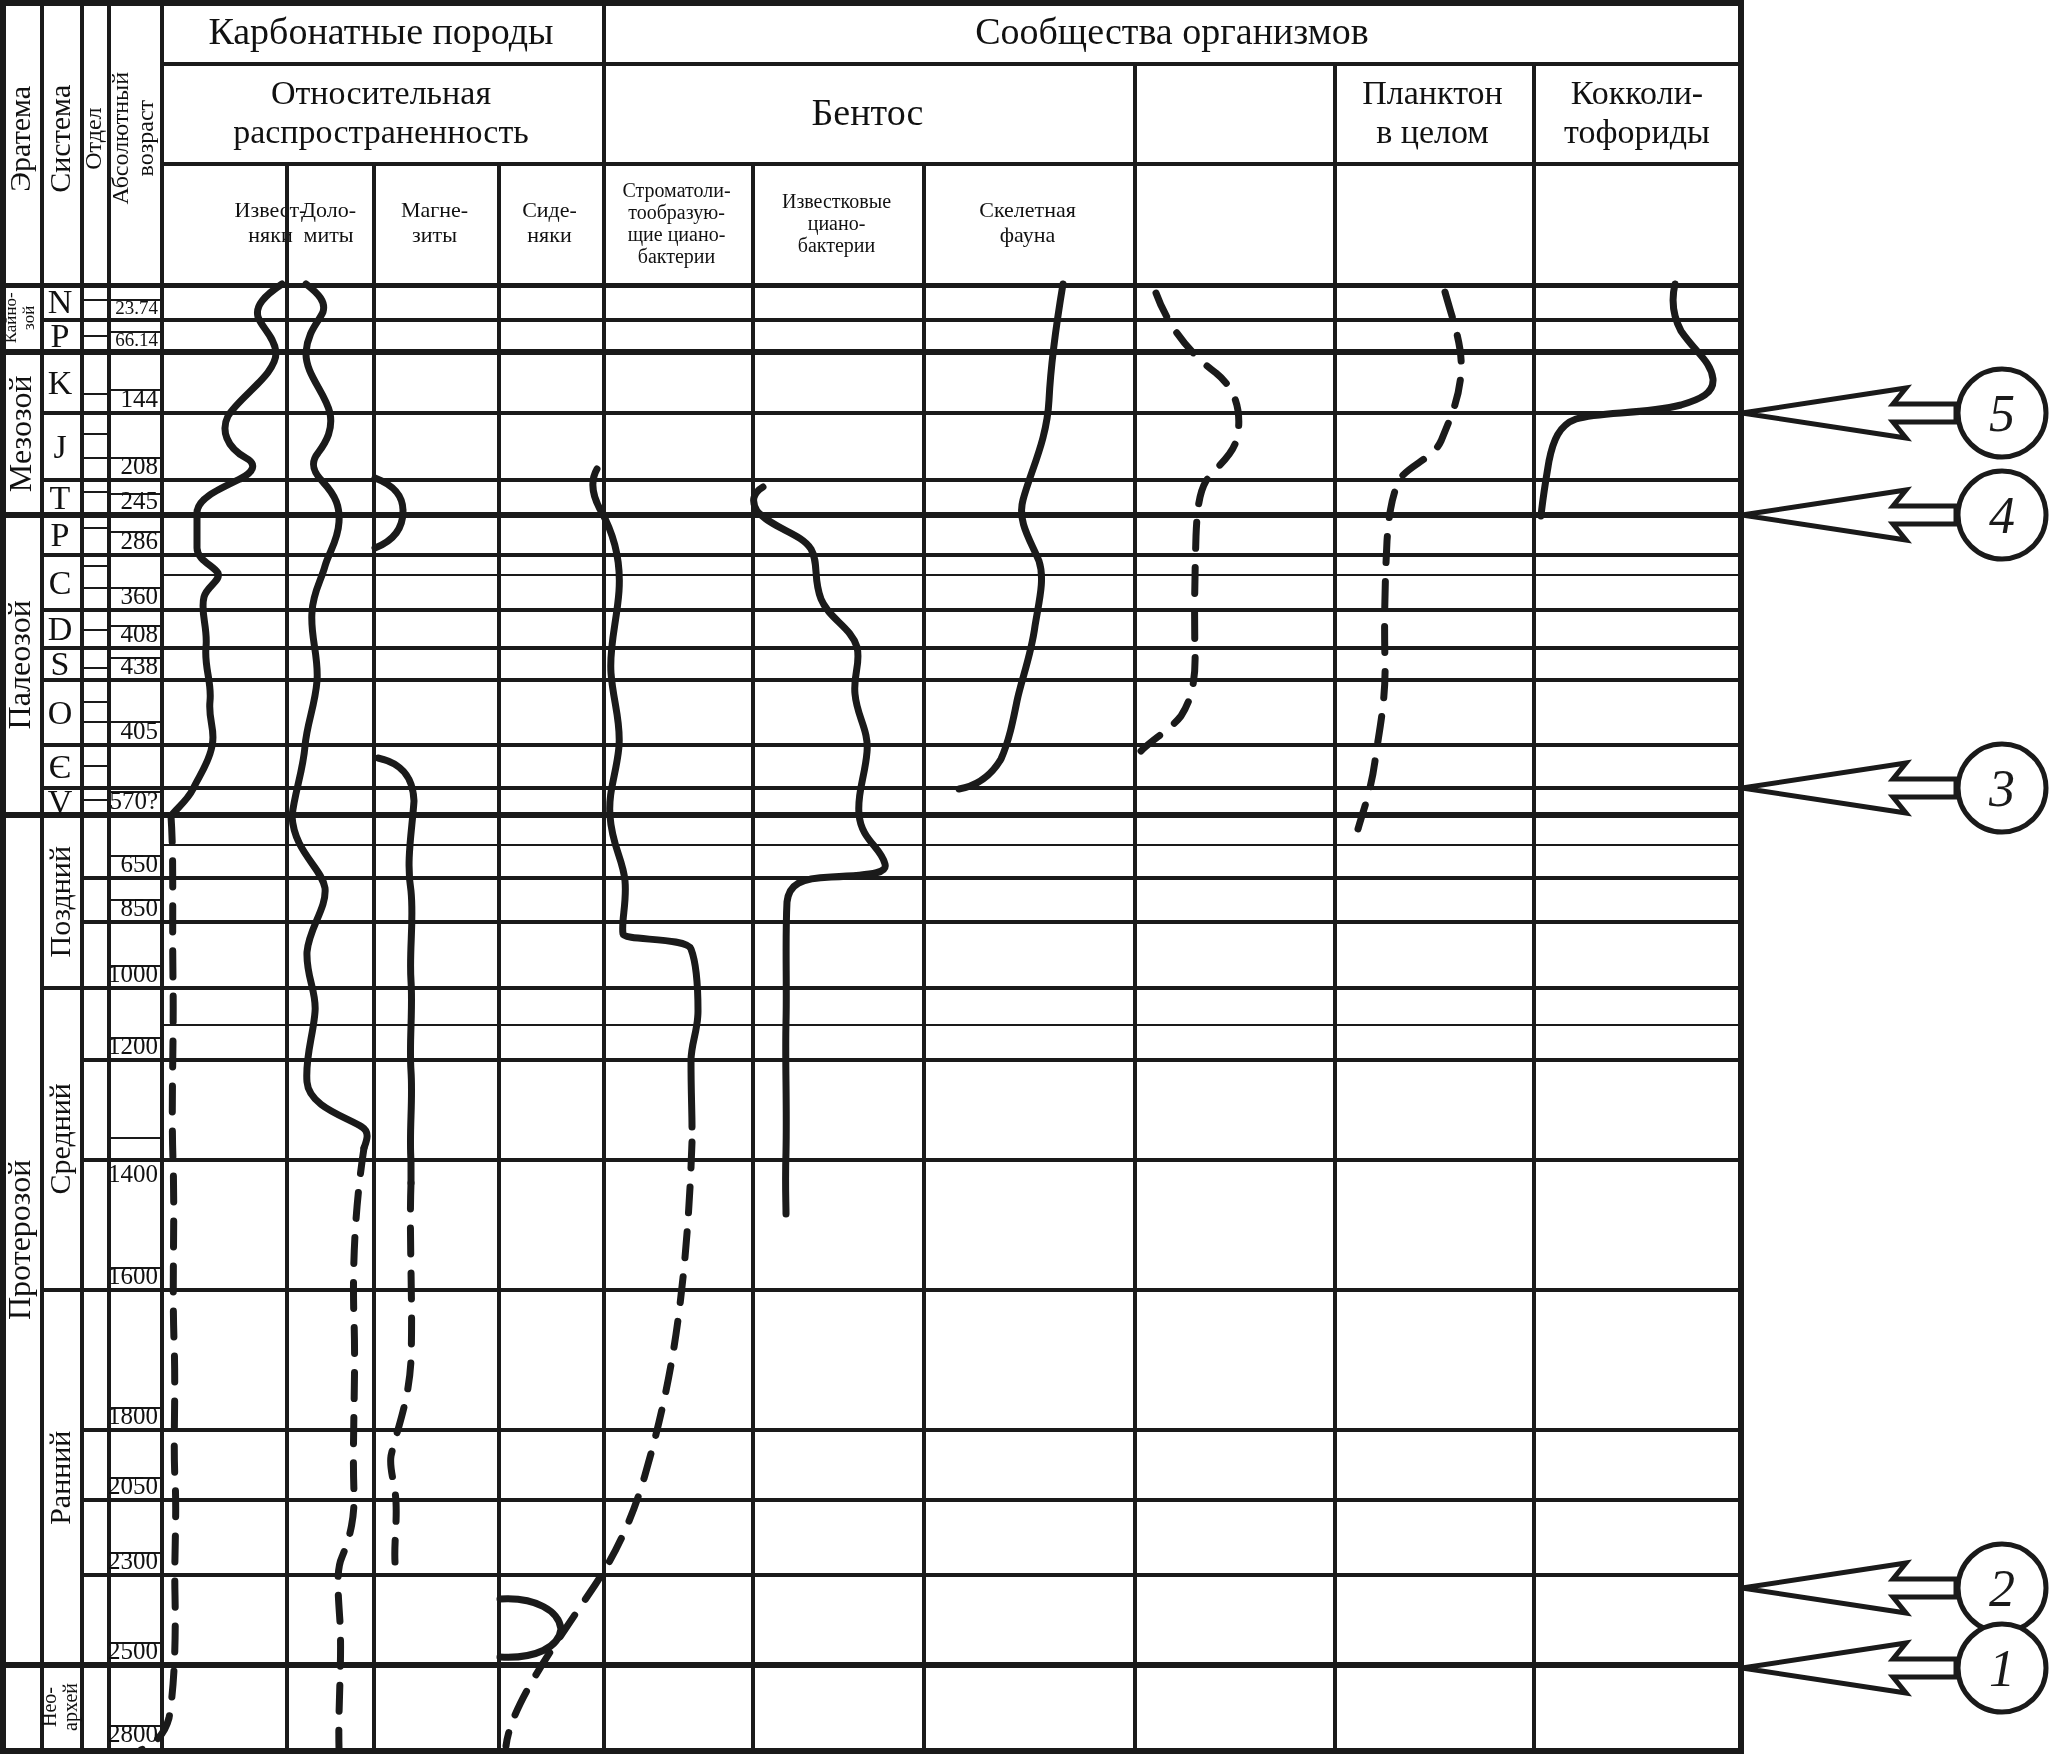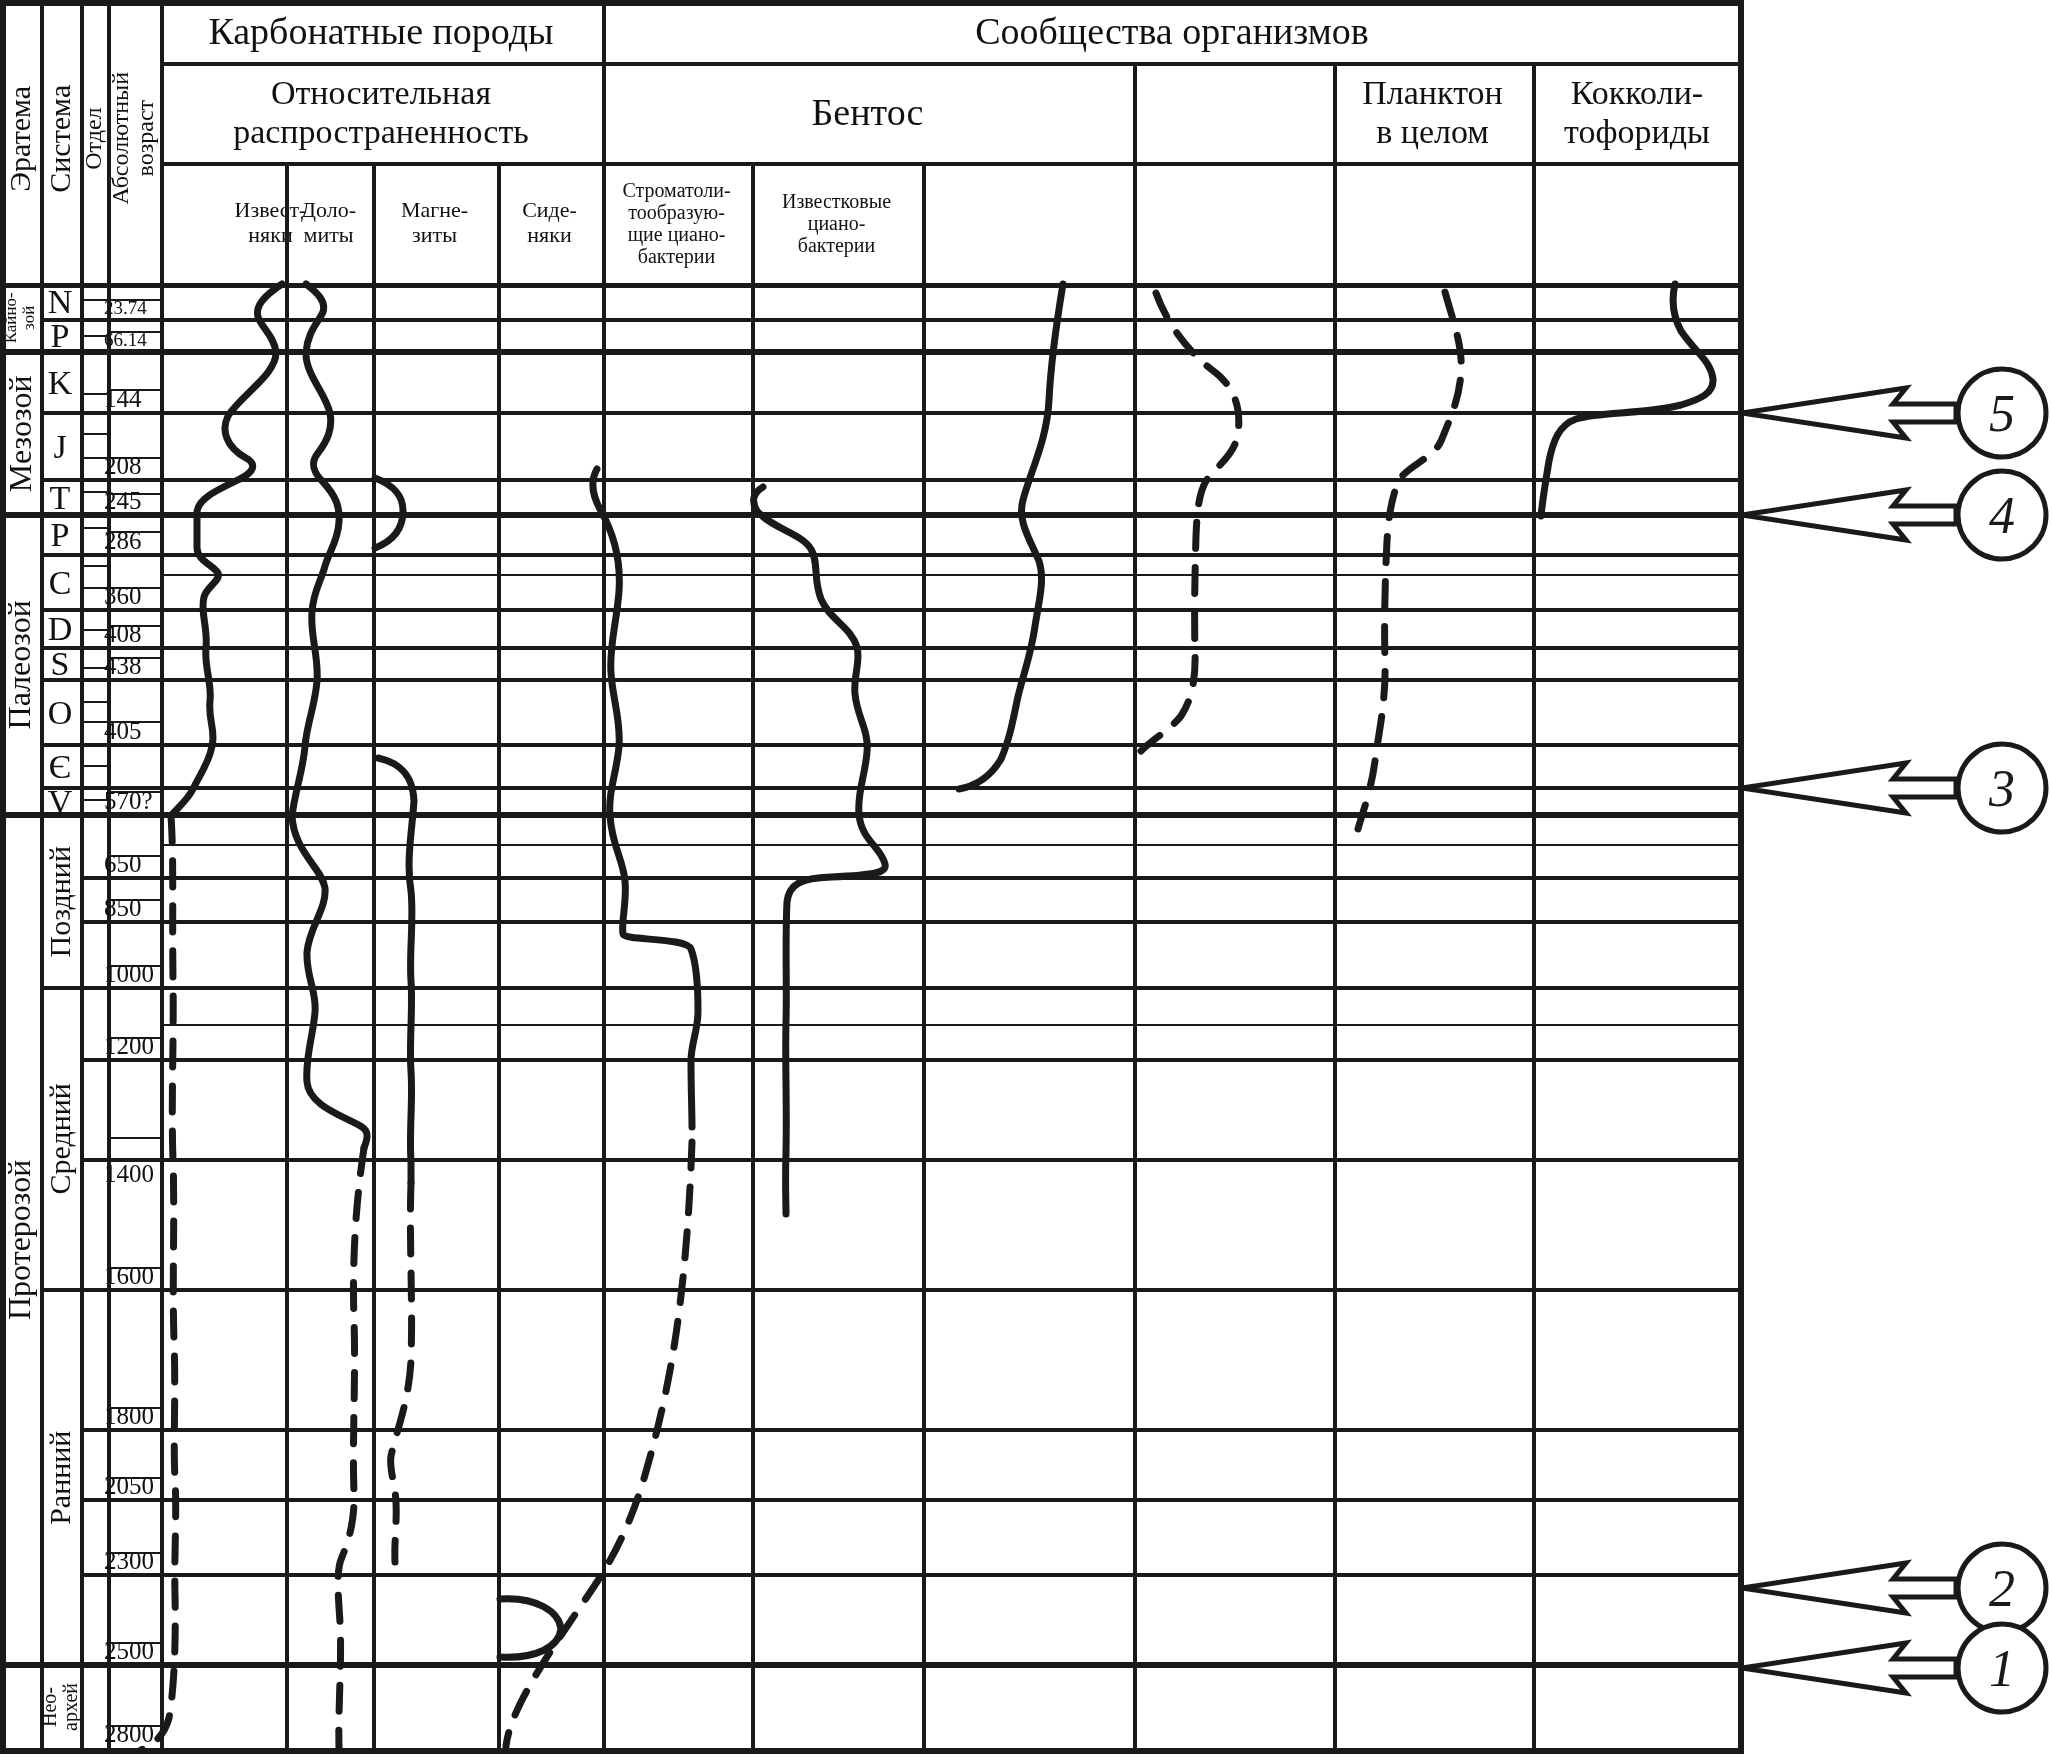--- a/index.html
+++ b/index.html
@@ -6,21 +6,21 @@
   #canvas{position:relative;width:2052px;height:1763px;background:#fff;overflow:hidden;
           font-family:"Liberation Serif","DejaVu Serif",serif;color:#111;}
   .ln{position:absolute;background:#1a1a1a;}
   .cell{position:absolute;display:flex;align-items:center;justify-content:center;text-align:center;}
   .pre{white-space:pre-line;}
   .rot{transform:rotate(-90deg);white-space:pre-line;text-align:center;line-height:1.05;}
   .hdr-big{font-size:38px;}
   .hdr-mid{font-size:34px;line-height:1.15;}
   .colname{font-size:22px;line-height:1.12;}
   .colname-sm{font-size:20px;line-height:1.1;}
-  .age{position:absolute;font-size:25px;text-align:left;width:54px;line-height:1;}
+  .age{position:absolute;font-size:25px;text-align:right;width:54px;line-height:1;}
   .age-sm{font-size:19px;}
   .sysletter{font-size:34px;}
   .era{font-size:32px;}
   svg{position:absolute;left:0;top:0;}
   text.circnum{font-style:italic;font-size:52px;font-family:"Liberation Serif",serif;}
 </style>
 </head>
 <body>
 
 <div id="canvas">
@@ -81,20 +81,24 @@
   <div class="cell colname-sm" style="left:602px;top:162px;width:149px;height:121px;">
     <span class="pre">Строматоли-
 тообразую-
 щие циано-
 бактерии</span>
     </div>
   <div class="cell colname-sm" style="left:751px;top:162px;width:171px;height:121px;">
     <span class="pre">Известковые
 циано-
 бактерии</span>
+    </div>
+  <div class="cell colname" style="left:922px;top:162px;width:211px;height:121px;">
+    <span class="pre">Скелетная
+фауна</span>
     </div>
 
   <div class="cell" style="left:0;top:283px;width:40px;height:69px;">
     <span class="rot" style="font-size:17px;">Кайно-
 зой</span>
     </div>
   <div class="cell" style="left:0;top:352px;width:40px;height:163px;">
     <span class="rot era">Мезозой</span>
     </div>
   <div class="cell" style="left:0;top:515px;width:40px;height:300px;">

